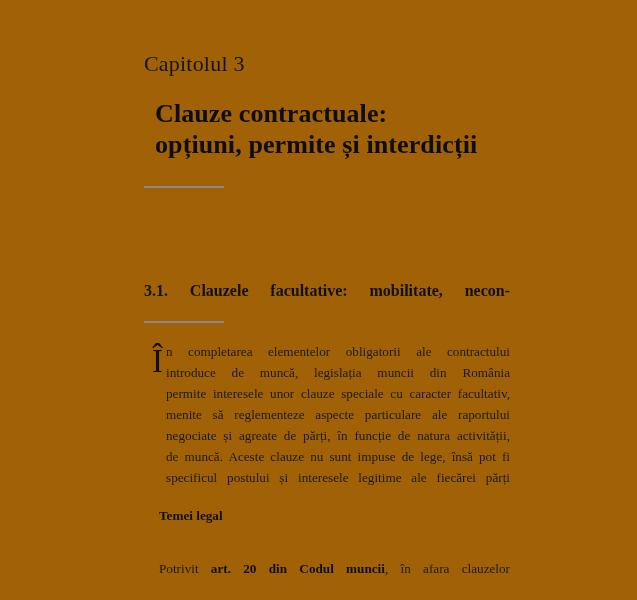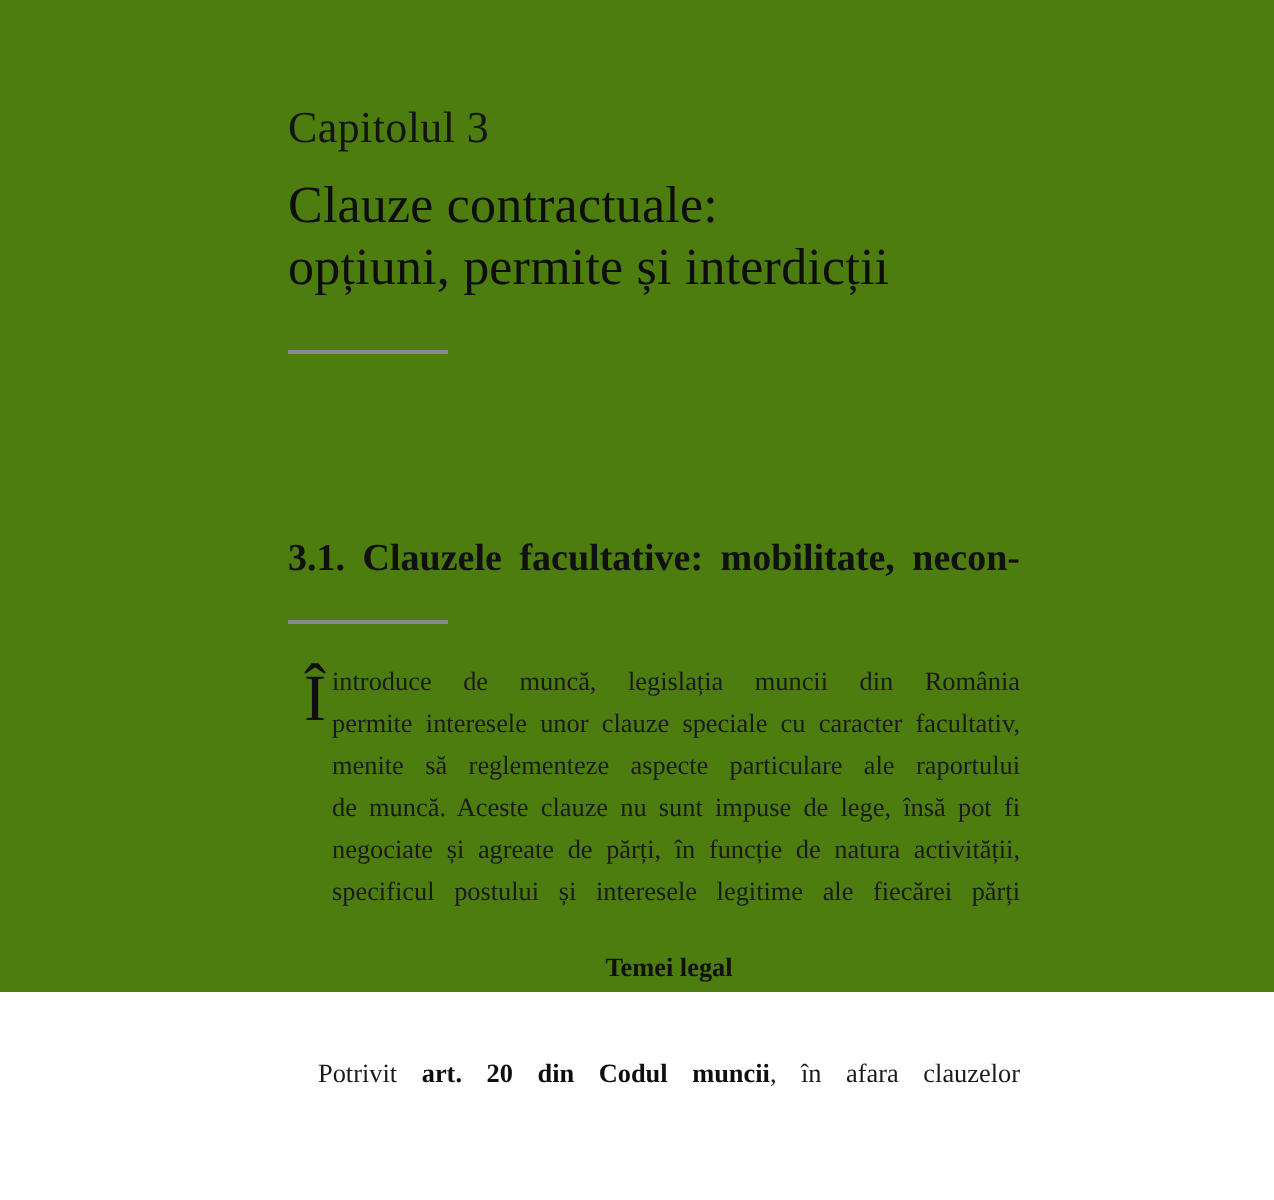--- a/index.html
+++ b/index.html
@@ -12,22 +12,22 @@
     height: 600px;
     overflow: hidden;
     font-family: "Liberation Serif", "DejaVu Serif", serif;
     color: #111111;
     -webkit-font-smoothing: antialiased;
   }
 
   .page {
     position: relative;
     width: 637px;
-    height: 496px;
-    background: #4d7c0f;
+    height: 600px;
+    background: #a16207;
     box-sizing: border-box;
   }
 
   .content {
     position: absolute;
     left: 144px;
     top: 0;
     width: 366px;
   }
 
@@ -40,25 +40,25 @@
     letter-spacing: 0.2px;
     color: #141414;
     margin: 0;
     padding-top: 51px;
   }
 
   
   .chapter-title {
     font-family: "Liberation Serif", "DejaVu Serif", serif;
     font-size: 26px;
-    font-weight: 400;
+    font-weight: 700;
     line-height: 31px;
     letter-spacing: 0.1px;
     color: #0d0d0d;
-    margin: 0;
+    margin: 11px;
     padding-top: 10px;
   }
   .chapter-title .tl {
     display: block;
     white-space: nowrap;
   }
 
   
   .rule {
     width: 80px;
@@ -66,21 +66,21 @@
     background: #8a8a8e;
     border: 0;
     margin: 0;
   }
   .rule-after-title { margin-top: 26px; }
   .rule-after-section { margin-top: 19px; }
 
   
   .section-heading {
     font-family: "Liberation Serif", "DejaVu Serif", serif;
-    font-size: 19px;
+    font-size: 16px;
     font-weight: 700;
     line-height: 23px;
     color: #101010;
     text-align: justify;
     text-justify: inter-word;
     margin: 0;
     padding-top: 91px;
   }
   .section-heading .sh-line {
     display: block;
@@ -143,21 +143,20 @@
 
   .subhead {
     font-family: "Liberation Serif", "DejaVu Serif", serif;
     font-size: 13.2px;
     font-weight: 700;
     line-height: 21px;
     color: #101010;
     margin: 0;
     text-indent: 15px;
     padding-top: 17px;
-    text-align: center;
   }
 
   .para-indent { text-indent: 15px; margin-top: 32px; }
 
   strong.inline-bold { font-weight: 700; color: #0f0f0f; }
 </style>
 </head>
 <body>
 
 <div class="page">
@@ -176,25 +175,26 @@
       <span class="sh-line first">3.1.  Clauzele  facultative:  mobilitate,  necon-</span>
     </h2>
 
     <div class="rule rule-after-section"></div>
 
     <div class="body-block">
 
       <div class="para dropcap-para">
         <span class="dropcap">Î</span>
         <div class="dropcap-lines">
+          <span class="ln">n completarea elementelor obligatorii ale contractului</span>
           <span class="ln">introduce de muncă, legislația muncii din România</span>
           <span class="ln">permite interesele unor clauze speciale cu caracter facultativ,</span>
           <span class="ln">menite să reglementeze aspecte particulare ale raportului</span>
+          <span class="ln">negociate și agreate de părți, în funcție de natura activității,</span>
           <span class="ln">de muncă. Aceste clauze nu sunt impuse de lege, însă pot fi</span>
-          <span class="ln">negociate și agreate de părți, în funcție de natura activității,</span>
           <span class="ln">specificul postului și interesele legitime ale fiecărei părți</span>
         </div>
       </div>
 
       <p class="subhead">Temei legal</p>
 
       <div class="para">
         <span class="ln para-indent"><span>Potrivit </span><strong class="inline-bold">art. 20 din Codul muncii</strong><span>, în afara clauzelor</span></span>
       </div>
 

